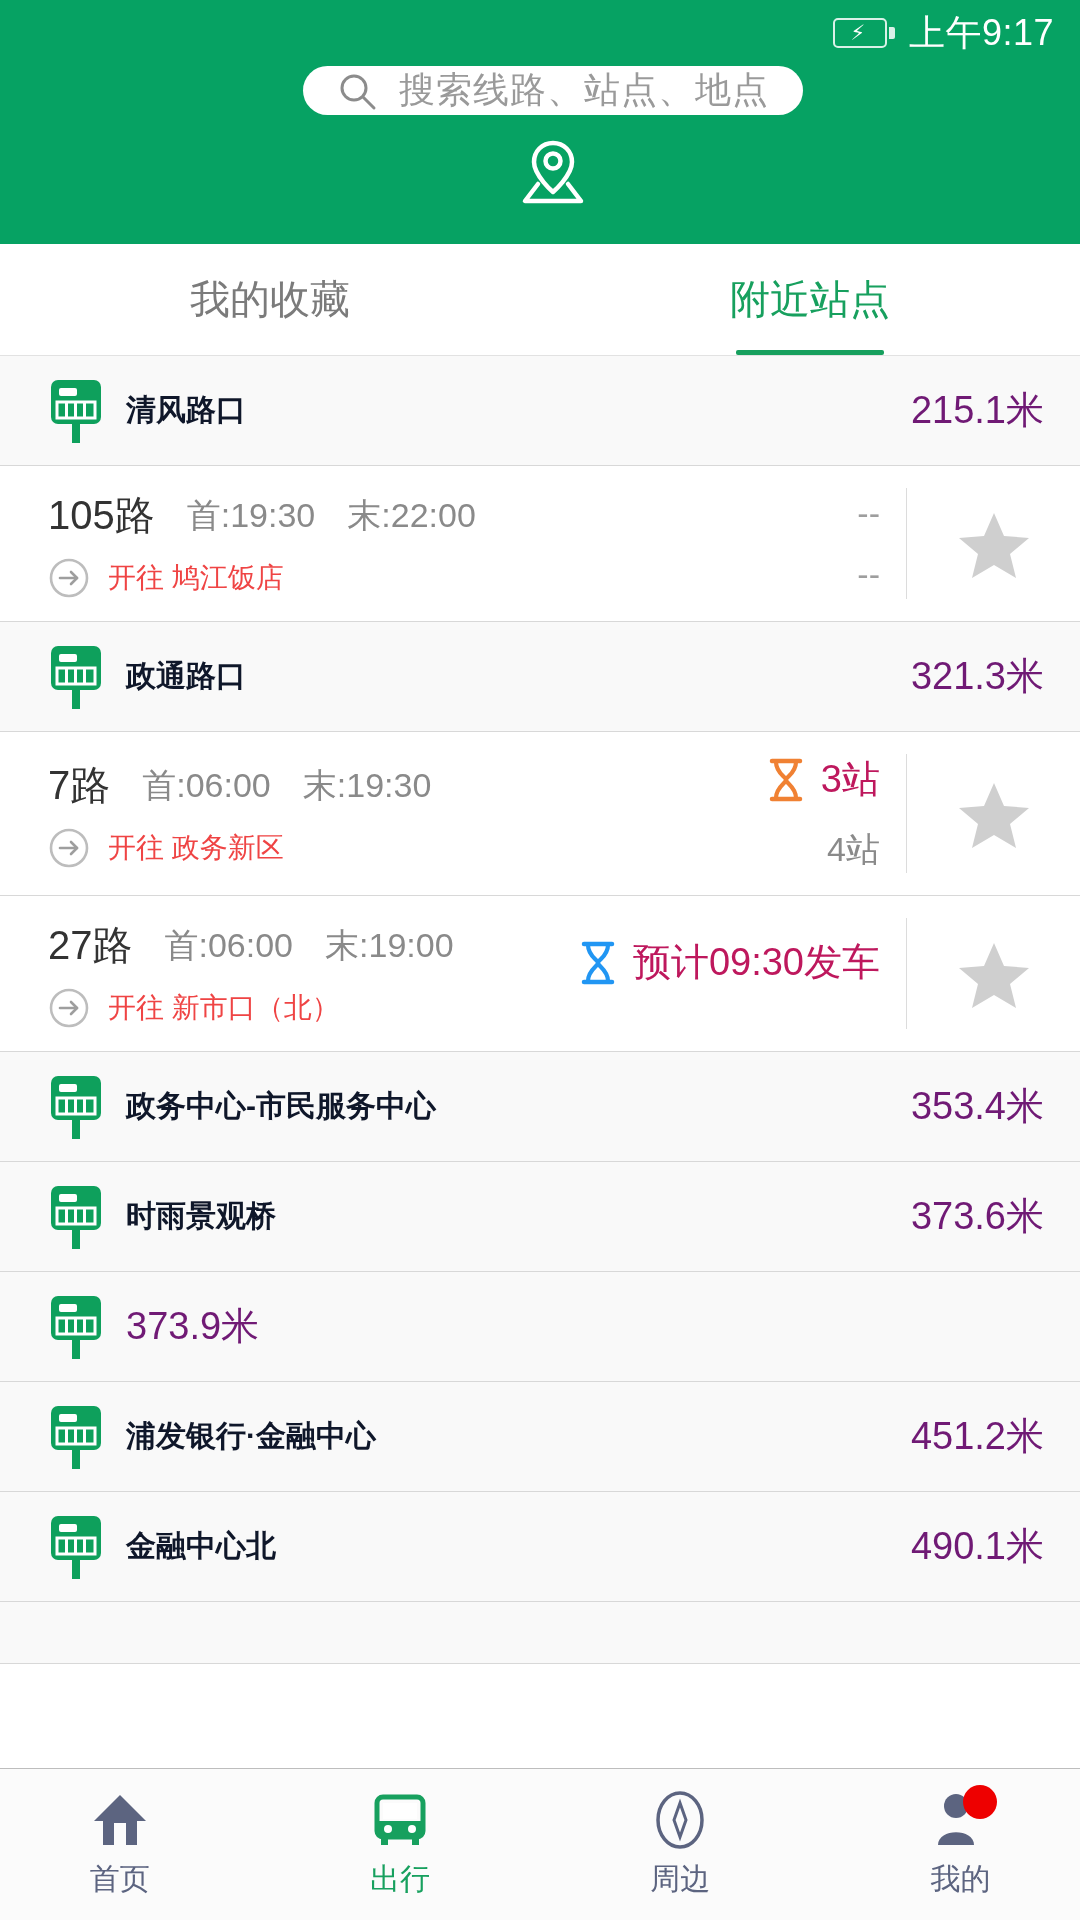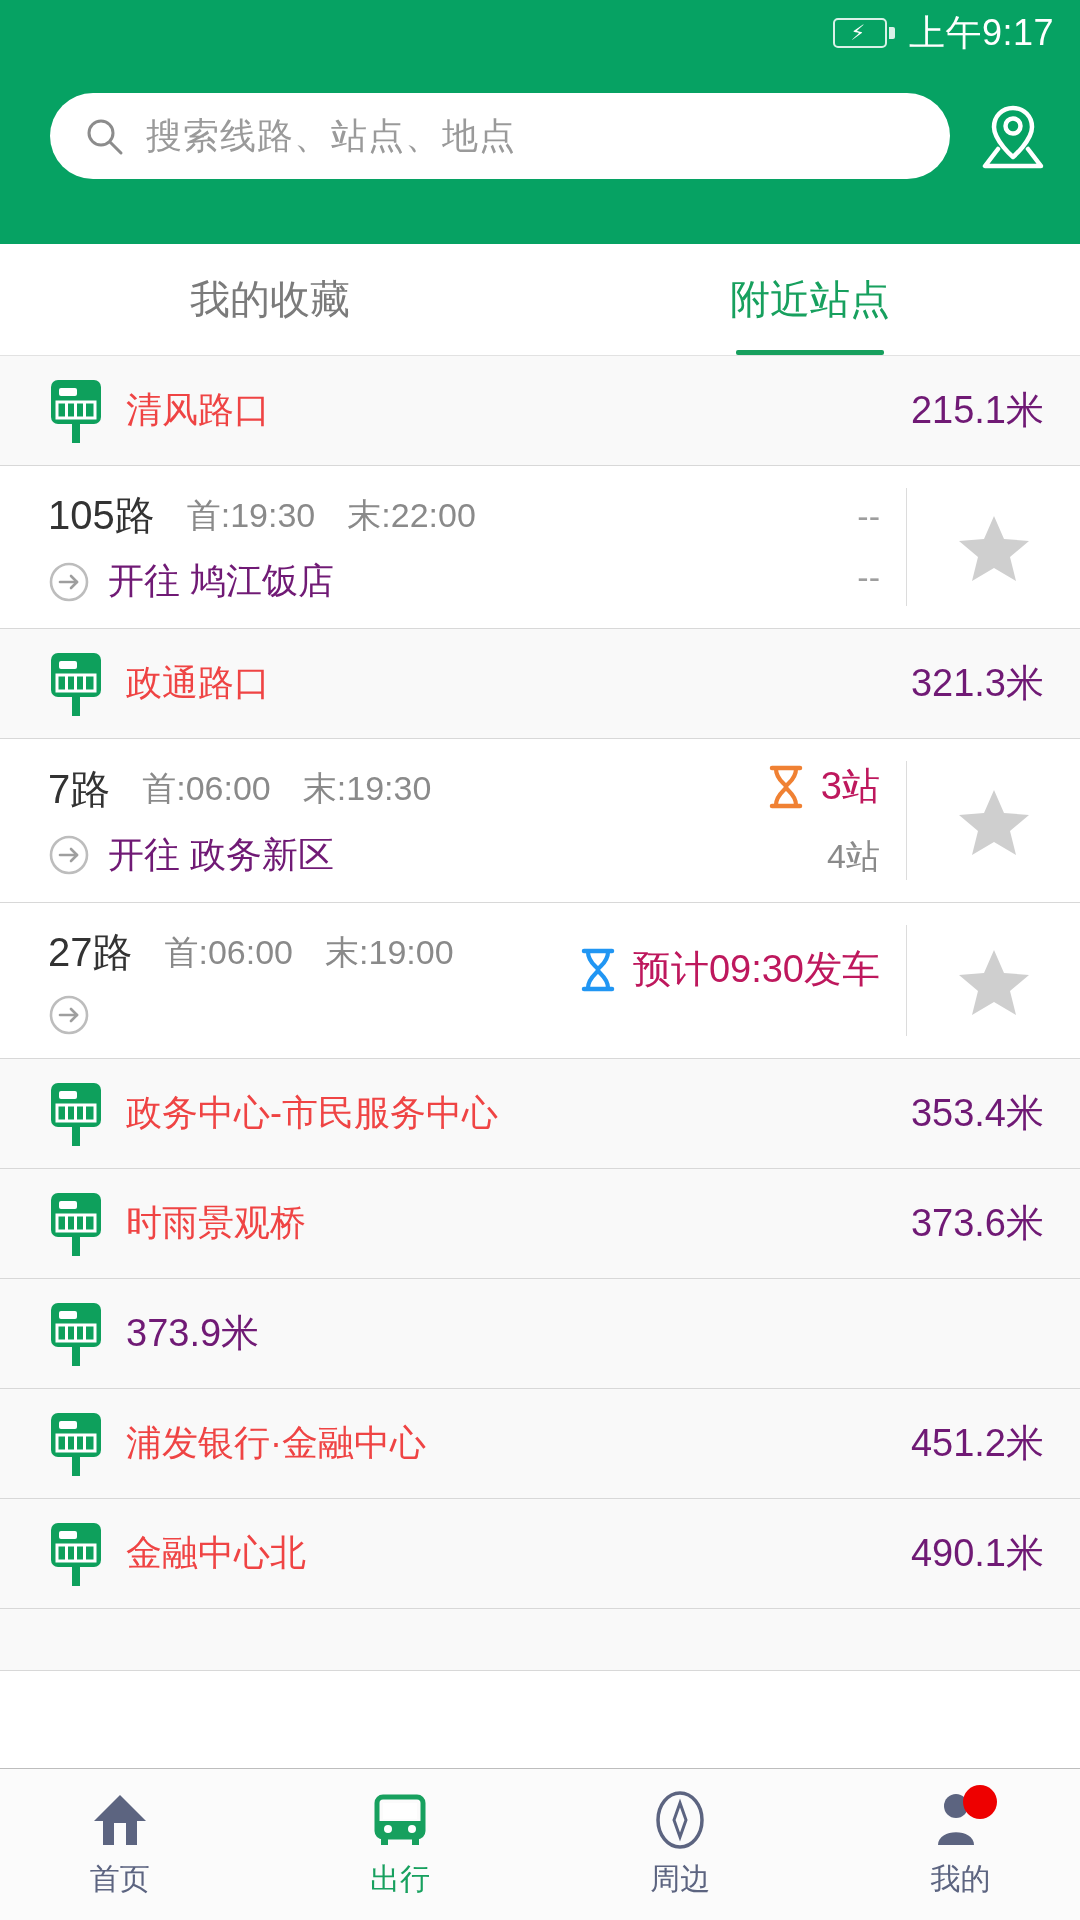--- a/index.html
+++ b/index.html
@@ -26,21 +26,21 @@
     background:rgba(255,255,255,.85); border-radius:0 2px 2px 0;
   }
   .battery .bolt {
     position:absolute; left:12px; top:4px; width:26px; height:22px;
     color:#ffffff; font-size:21px; line-height:22px; text-align:center;
   }
   .clock { color:#ffffff; font-size:36px; letter-spacing:.5px; }
 
   .searchrow {
     display:flex; align-items:center; padding:0 24px 0 50px;
-    height:140px; gap:20px;
+    height:140px; gap:20px;flex-direction:column;
   }
   .searchbox {
     flex:1; height:86px; background:#ffffff; border-radius:43px;
     display:flex; align-items:center; padding:0 34px; gap:22px;
   }
   .search-icon { flex:0 0 auto; width:40px; height:40px; }
   .search-ph { color:#9a9a9a; font-size:36px; letter-spacing:1px; }
   .loc-btn { width:86px; height:86px; display:flex; align-items:center; justify-content:center; }
 
   
@@ -60,34 +60,34 @@
   }
 
   
   .list { flex:1 1 auto; overflow:hidden; background:#ffffff; }
 
   .station-row {
     height:110px; background:#f9f9f9; display:flex; align-items:center;
     padding:0 36px 0 48px; border-bottom:1px solid #d8d8d8;
   }
   .stop-icon { flex:0 0 auto; width:56px; height:66px; margin-right:22px; }
-  .station-name { font-size:36px; color:#ef4444; flex:1 1 auto; }
+  .station-name { font-size:30px; color:#0f172a; flex:1 1 auto;font-weight:bold; }
   .station-dist { font-size:38px; color:#701a75; }
 
   .route-row {
     background:#ffffff; display:flex; align-items:stretch;
     border-bottom:1px solid #d8d8d8; padding:22px 0 22px 0; min-height:144px;
   }
   .route-main { flex:1 1 auto; padding-left:48px; display:flex; flex-direction:column; justify-content:center; gap:14px; }
   .route-line1 { display:flex; align-items:center; gap:32px; }
   .route-no { font-size:40px; color:#333333; }
   .route-time { font-size:34px; color:#8a8a8a; }
   .route-line2 { display:flex; align-items:center; gap:18px; }
   .arrow-icon { flex:0 0 auto; width:42px; height:42px; }
-  .route-dest { font-size:36px; color:#701a75; }
+  .route-dest { font-size:28px; color:#ef4444; }
 
   .route-status {
     flex:0 0 auto; width:292px; display:flex; flex-direction:column;
     justify-content:center; align-items:flex-end; padding-right:26px; gap:22px;
   }
   .status-top { display:flex; align-items:center; gap:16px; }
   .hg-icon { flex:0 0 auto; width:38px; height:46px; }
   .status-top-text { font-size:38px; color:#be185d; white-space:nowrap; }
   .status-top-text.dim { color:#9e9e9e; font-size:34px; }
   .status-bot-text { font-size:34px; color:#8a8a8a; }
@@ -259,20 +259,21 @@
            <span class="route-no">27路</span>
            <span class="route-time">首:06:00</span>
            <span class="route-time">末:19:00</span>
          </div>
          <div class="route-line2">
            <span class="arrow-icon"><svg viewBox="0 0 42 42" width="42" height="42">
   <circle cx="21" cy="21" r="18" fill="none" stroke="#bdbdbd" stroke-width="2.6"></circle>
   <line x1="12" y1="21" x2="29" y2="21" stroke="#9e9e9e" stroke-width="2.6" stroke-linecap="round"></line>
   <polyline points="23,15 29,21 23,27" fill="none" stroke="#9e9e9e" stroke-width="2.6" stroke-linecap="round" stroke-linejoin="round"></polyline>
 </svg></span>
+           <span class="route-dest">开往 新市口（北）</span>
          </div>
        </div>
        <div class="route-status">
          <div class="status-top">
            <span class="hg-icon"><svg viewBox="0 0 38 46" width="38" height="46">
     <line x1="5" y1="4" x2="33" y2="4" stroke="#2196F3" stroke-width="4.5" stroke-linecap="round"></line>
     <line x1="5" y1="42" x2="33" y2="42" stroke="#2196F3" stroke-width="4.5" stroke-linecap="round"></line>
     <path d="M9 5 C9 16 19 20 19 23 C19 26 9 30 9 41" fill="none" stroke="#2196F3" stroke-width="4.2" stroke-linecap="round"></path>
     <path d="M29 5 C29 16 19 20 19 23 C19 26 29 30 29 41" fill="none" stroke="#2196F3" stroke-width="4.2" stroke-linecap="round"></path>
   </svg></span>

